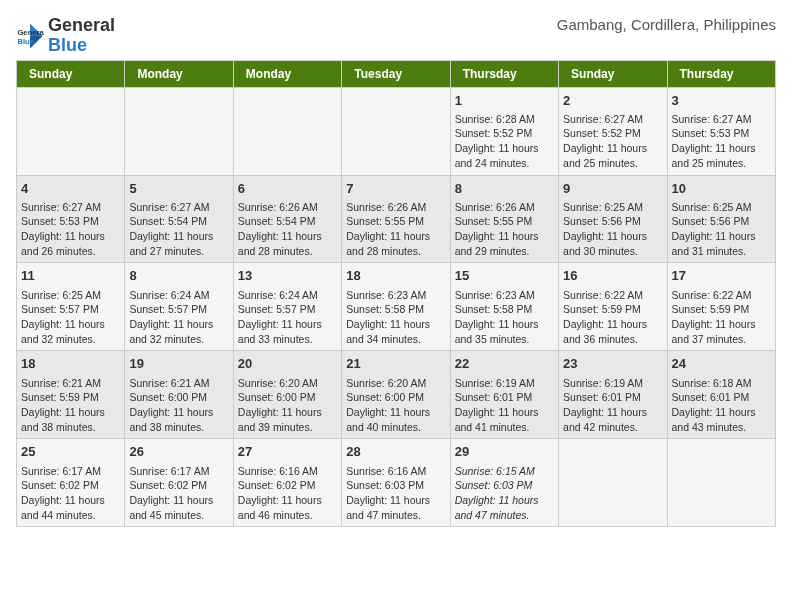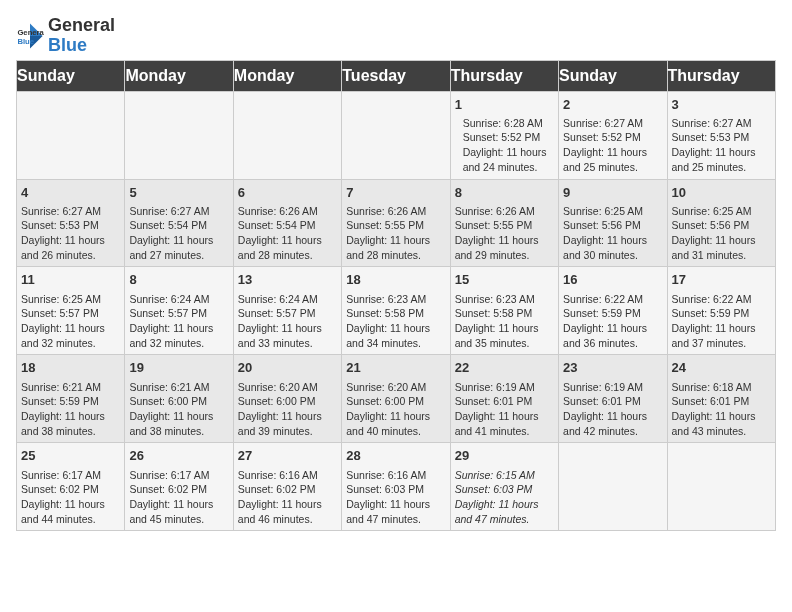--- a/index.html
+++ b/index.html
@@ -45,25 +45,25 @@
     .subtitle {
       font-size: 15px;
       color: #555;
     }
     table {
       width: 100%;
       border-collapse: collapse;
       font-size: 11px;
     }
     thead tr th {
-      background-color: #404040;
+      background-color: #4d7c0f;
       color: #fff;
-      padding: 6px 0;
+      padding: 6px 12px;
       text-align: left;
-      font-size: 16px;
+      font-size: 12px;
       border: 1px solid #ccc;
     }
     tbody tr td {
       vertical-align: top;
       padding: 4px 4px;
       border: 1px solid #ccc;
       width: calc(100% / 7);
       min-height: 80px;
       color: #333;
       line-height: 1.4;
@@ -97,20 +97,21 @@
       <text x="2" y="32" font-size="11" font-weight="bold" fill="#2e7bc4" font-family="Arial">Blue</text>
     </svg>
     <div>
       <div class="logo-text">
         <div>General</div>
         <span>Blue</span>
       </div>
     </div>
   </div>
   <div class="title-block">
+    <div class="subtitle">Gambang, Cordillera, Philippines</div>
   </div>
 </div>
 
 <table>
   <thead>
     <tr>
     <th>Sunday</th>
         <th>Monday</th>
         <th>Monday</th>
         <th>Tuesday</th>
@@ -120,21 +121,21 @@
       </tr>
   </thead>
   <tbody id="calendar-body">
   <tr>
         <td></td>
         <td></td>
         <td></td>
         <td></td>
         <td>
           <span class="day-num">1</span>
-          <div class="day-info" style="white-space: pre-line; margin-left: 8px;">Sunrise: 6:28 AM
+          <div class="day-info" style="white-space: pre-line;">Sunrise: 6:28 AM
 Sunset: 5:52 PM
 Daylight: 11 hours and 24 minutes.</div>
         </td>
         <td>
           <span class="day-num">2</span>
           <div class="day-info" style="white-space: pre-line;">Sunrise: 6:27 AM
 Sunset: 5:52 PM
 Daylight: 11 hours and 25 minutes.</div>
         </td>
         <td>

